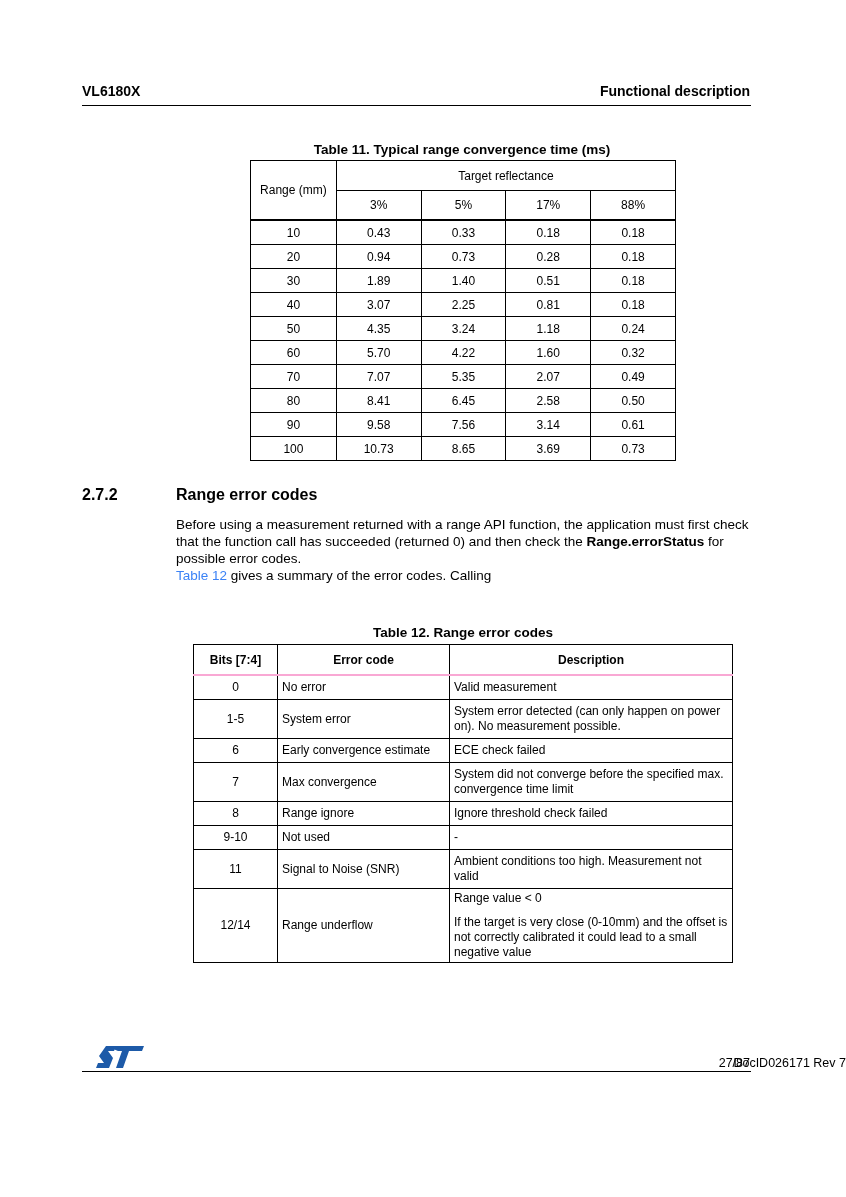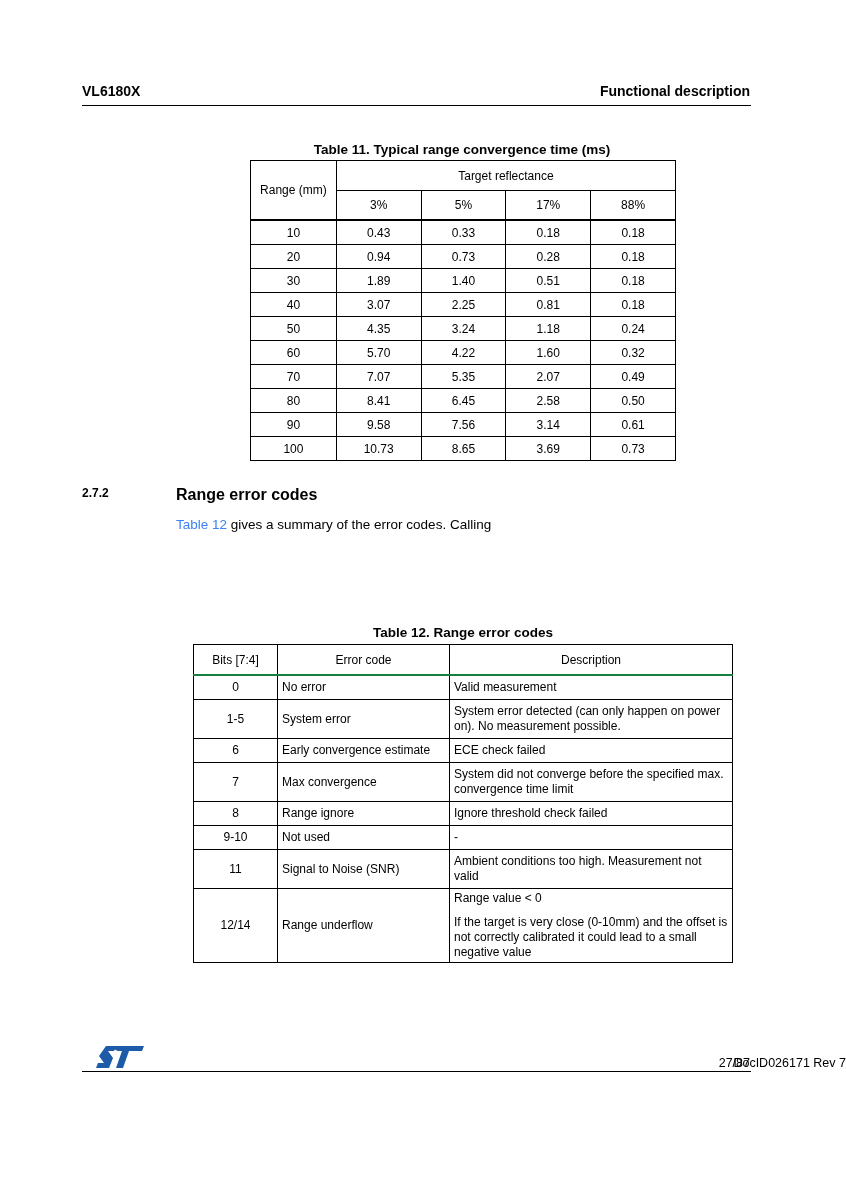--- a/index.html
+++ b/index.html
@@ -21,30 +21,30 @@
     #t11-cap { left: 250px; top: 142px; width: 424px; }
     #t11 { position: absolute; left: 250px; top: 160px; width: 426px; font-size: 12px; }
     #t11 th { font-weight: normal; font-size: 12px; }
     #t11 .h1 { height: 30px; }
     #t11 .h2 { height: 28px; border-bottom: 2px solid #000; }
     #t11 td { height: 23px; text-align: center; }
     #t11 .c0 { width: 85px; }
     #t11 .cc { width: 84px; }
 
     
-    .sec-num { left: 82px; top: 486px; font-size: 12px; font-weight: bold; }
+    .sec-num { left: 82px; top: 486px; font-size: 16px; font-weight: bold; }
     .sec-title { left: 176px; top: 486px; font-size: 16px; font-weight: bold; }
     .body-text { left: 176px; top: 516px; width: 575px; font-size: 13.5px; line-height: 17px; }
     .body-text .b { font-weight: bold; }
     .body-text .lnk { color: #3b82f6; }
 
     
     #t12-cap { left: 193px; top: 625px; width: 540px; }
     #t12 { position: absolute; left: 193px; top: 644px; width: 540px; font-size: 12px; }
-    #t12 th { font-weight: normal; font-size: 12px; height: 29px; border-bottom: 2px solid #15803d; }
+    #t12 th { font-weight: bold; font-size: 12px; height: 29px; border-bottom: 2px solid #f9a8d4; }
     #t12 td { padding: 2px 4px; line-height: 15px; vertical-align: middle; }
     #t12 td.bits { text-align: center; width: 75px; }
     #t12 td.code { width: 163px; }
     #t12 .r1 td { height: 19px; }
     #t12 .r2 td { height: 34px; }
     #t12 .desc-p2 { margin-top: 9px; }
 
     
     .foot-rule { left: 82px; top: 1071px; width: 669px; height: 0; border-top: 1.5px solid #000; }
     .foot-doc { left: 0; width: 846px; top: 1056px; text-align: right; font-size: 12.5px; }
@@ -142,20 +142,21 @@
         <td>8.65</td>
         <td>3.69</td>
         <td>0.73</td>
       </tr>
     </tbody>
 </table>
 
 <div class="abs sec-num">2.7.2</div>
 <div class="abs sec-title">Range error codes</div>
 <div class="abs body-text">
+  <div><span>Before using a measurement returned with a range API function, the application must first check that the function call has succeeded (returned 0) and then check the </span><span class="b">Range.errorStatus</span><span> for possible error codes.</span></div>
   <div><span class="lnk">Table 12</span><span> gives a summary of the error codes. Calling</span></div>
 </div>
 
 <div class="abs tcap" id="t12-cap">Table 12. Range error codes</div>
 <table id="t12">
   <thead>
     <tr>
       <th style="width:75px;">Bits [7:4]</th>
       <th style="width:163px;">Error code</th>
       <th>Description</th>

